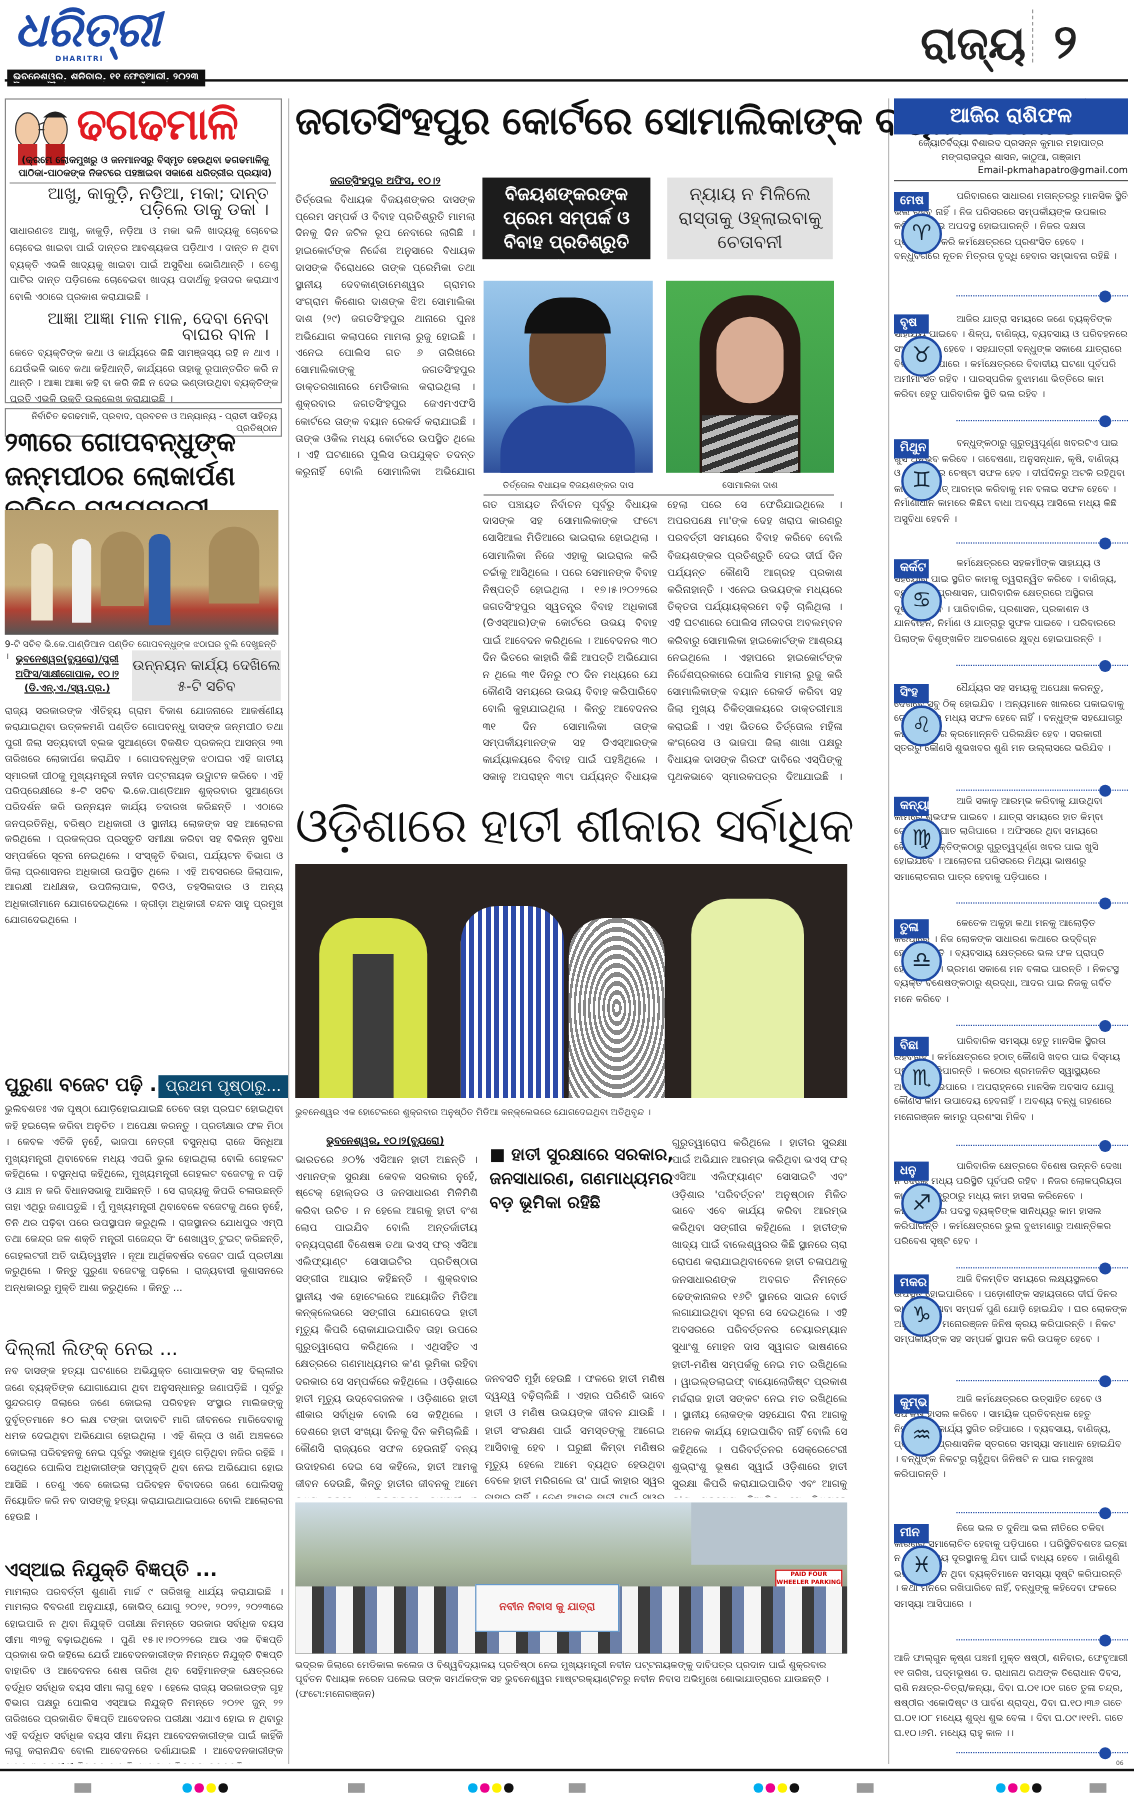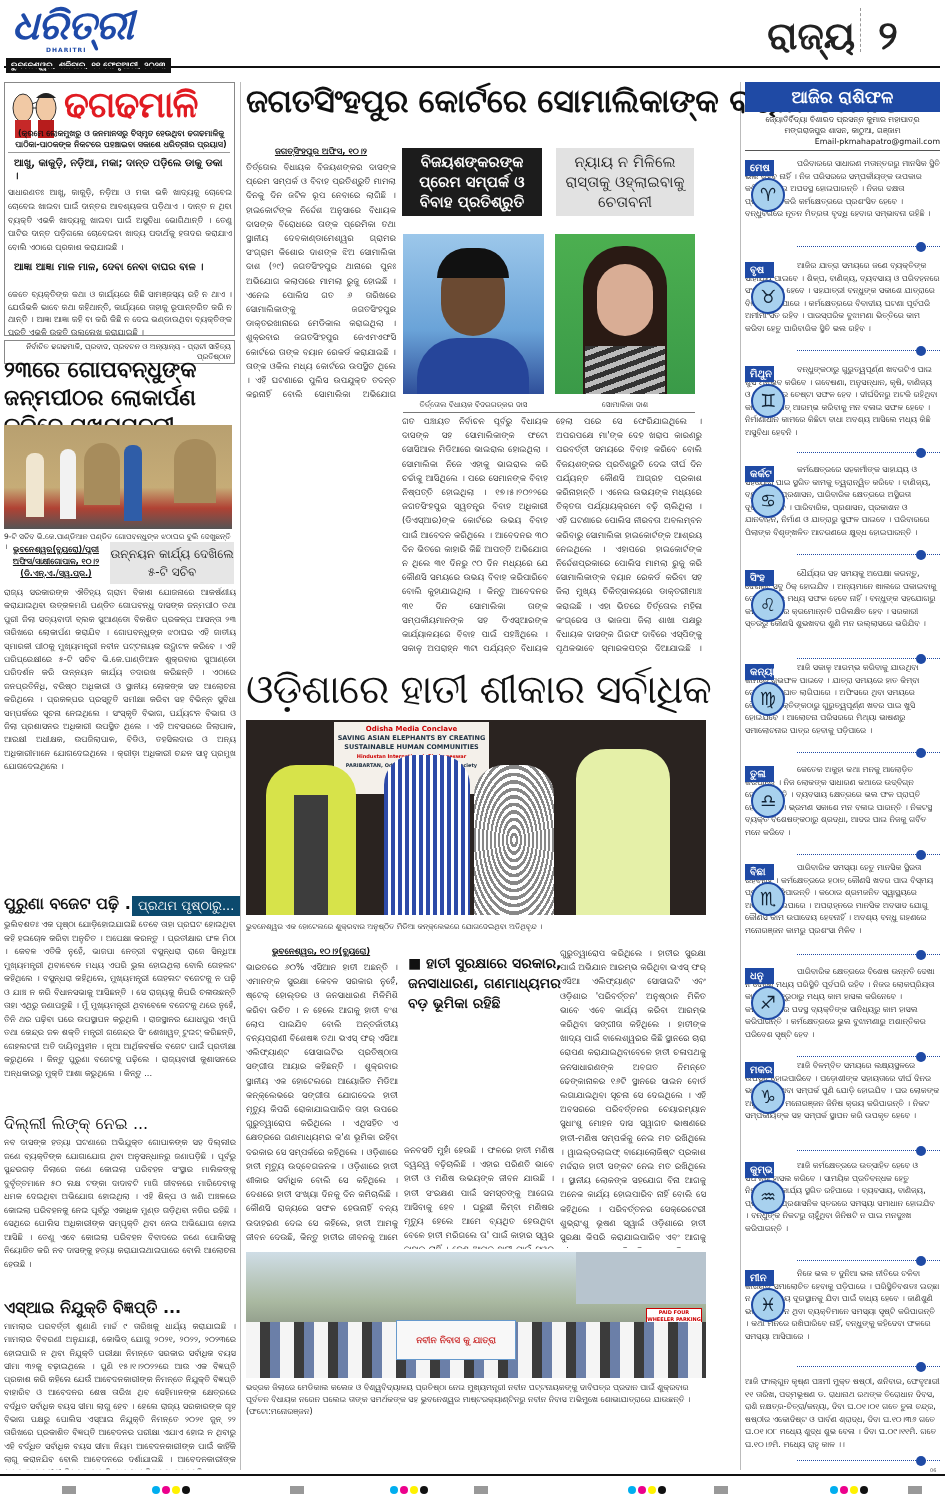--- a/index.html
+++ b/index.html
@@ -13,21 +13,21 @@
 .topline{left:4px;top:66px;width:936px;height:1.5px;background:#111}
 .sec{right:90px;top:14px;font-size:38px;font-weight:bold;font-family:"DejaVu Sans",sans-serif;color:#222}
 .secsep{left:860px;top:8px;width:1px;height:44px;border-left:1px dashed #999}
 .pgno{left:878px;top:12px;font-size:40px;font-weight:bold;color:#222}
 
 .tg-box{left:4px;top:82px;width:231px;height:254px;border:1px solid #888}
 .tg-faces{left:8px;top:86px;width:54px;height:52px}
 .tg-title{left:64px;top:84px;font-size:36px;font-weight:bold;color:#e11b22;font-family:"DejaVu Sans",sans-serif;letter-spacing:-1px}
 .tg-sub{left:10px;top:128px;width:222px;font-size:8px;line-height:11px;text-align:center;font-weight:bold}
 .tg-sep{left:8px;top:152px;width:222px;height:1px;background:#999}
-.c-bold{font-weight:bold;text-align:left;font-size:10px;line-height:13px}
+.c-bold{font-weight:normal;text-align:right;font-size:14px;line-height:13px}
 .credit{left:4px;top:340px;width:231px;border:1px solid #888;font-size:7.5px;padding:1px 3px;text-align:right}
 .hd2{font-weight:bold;font-size:22px;line-height:28px;color:#111}
 .photo{background:#8b7b5e;overflow:hidden}
 .cap{font-size:7.5px;line-height:10px;color:#222}
 .graybox{background:#e6e6e6;text-align:center;font-size:15px;line-height:20px;color:#222;font-weight:normal}
 .blackbar{background:#0c4a6e;color:#fff;font-weight:normal;font-size:13px;padding:2px 6px}
 
 .main-hd{left:246px;top:82px;font-size:32px;font-weight:bold;letter-spacing:-0.5px;white-space:nowrap;color:#111}
 .byline{text-decoration:underline;font-weight:bold;font-size:8.5px;text-align:center}
 .bb-box{left:402px;top:148px;width:140px;height:68px;background:#1c1c1c;color:#fff;font-weight:bold;font-size:15px;line-height:20px;text-align:center;padding-top:4px}
@@ -124,34 +124,28 @@
 <div class="abs pic1">
   <div style="position:absolute;left:38px;top:22px;width:64px;height:80px;border-radius:32px;background:#6b4a32"></div>
   <div style="position:absolute;left:34px;top:14px;width:72px;height:30px;border-radius:36px 36px 0 0;background:#111"></div>
   <div style="position:absolute;left:14px;top:104px;width:112px;height:56px;border-radius:40px 40px 0 0;background:#26459a"></div>
 </div>
 <div class="abs pic2">
   <div style="position:absolute;left:28px;top:12px;width:84px;height:148px;border-radius:40px 40px 0 0;background:#2a1a14"></div>
   <div style="position:absolute;left:42px;top:30px;width:56px;height:72px;border-radius:28px;background:#d9ad95"></div>
   <div style="position:absolute;left:30px;top:112px;width:80px;height:48px;background:repeating-linear-gradient(160deg,#333 0 5px,#bbb 5px 10px)"></div>
 </div>
-<div class="abs cap" style="left:403px;top:400px;width:141px;text-align:center">ତିର୍ତ୍ତୋଲ ବିଧାୟକ ବିଦରଗଡ୍କର ଦାସ</div>
+<div class="abs cap" style="left:403px;top:400px;width:141px;text-align:center">ତିର୍ତ୍ତୋଲ ବିଧାୟକ ବିଜୟଶଙ୍କର ଦାସ</div>
 <div class="abs cap" style="left:555px;top:400px;width:140px;text-align:center">ସୋମାଲିକା ଦାଶ</div>
 <div class="abs hr" style="left:403px;top:412px;width:292px"></div>
 <div class="abs txt" style="left:402px;top:414px;width:146px;height:242px">ଗତ ପଞ୍ଚାୟତ ନିର୍ବାଚନ ପୂର୍ବରୁ ବିଧାୟକ ଦାସଙ୍କ ସହ ସୋମାଲିକାଙ୍କ ଫଟୋ ସୋସିଆଲ ମିଡିଆରେ ଭାଇରାଲ ହୋଇଥିଲା । ସୋମାଲିକା ନିଜେ ଏହାକୁ ଭାଇରାଲ କରି ଚର୍ଚ୍ଚାକୁ ଆସିଥିଲେ । ପରେ ସେମାନଙ୍କ ବିବାହ ନିଷ୍ପତ୍ତି ହୋଇଥିଲା । ୧୭।୫।୨୦୨୨ରେ ଜଗତସିଂହପୁର ସ୍ୱତନ୍ତ୍ର ବିବାହ ଅଧିକାରୀ (ଡିଏସ୍‌ଆର)ଙ୍କ କୋର୍ଟରେ ଉଭୟ ବିବାହ ପାଇଁ ଆବେଦନ କରିଥିଲେ । ଆବେଦନର ୩୦ ଦିନ ଭିତରେ କାହାରି କିଛି ଆପତ୍ତି ଅଭିଯୋଗ ନ ଥିଲେ ୩୧ ଦିନରୁ ୯୦ ଦିନ ମଧ୍ୟରେ ଯେ କୌଣସି ସମୟରେ ଉଭୟ ବିବାହ କରିପାରିବେ ବୋଲି କୁହାଯାଇଥିଲା । କିନ୍ତୁ ଆବେଦନର ୩୧ ଦିନ ସୋମାଲିକା ତାଙ୍କ ସମ୍ପର୍କୀୟମାନଙ୍କ ସହ ଡିଏସ୍‌ଆରଙ୍କ କାର୍ଯ୍ୟାଳୟରେ ବିବାହ ପାଇଁ ପହଞ୍ଚିଥିଲେ । ସକାଳୁ ଅପରାହ୍ନ ୩ଟା ପର୍ଯ୍ୟନ୍ତ ବିଧାୟକ ବିଜୟଶଙ୍କରଙ୍କୁ ଅପେକ୍ଷା କରି ନିରାଶ</div>
 <div class="abs txt" style="left:556px;top:414px;width:146px;height:242px">ହେଲା ପରେ ସେ ଫେରିଯାଇଥିଲେ । ଅପରପକ୍ଷେ ମା'ଙ୍କ ଦେହ ଖରାପ କାରଣରୁ ପରବର୍ତ୍ତୀ ସମୟରେ ବିବାହ କରିବେ ବୋଲି ବିଜୟଶଙ୍କର ପ୍ରତିଶ୍ରୁତି ଦେଇ ଦୀର୍ଘ ଦିନ ପର୍ଯ୍ୟନ୍ତ କୌଣସି ଆଗ୍ରହ ପ୍ରକାଶ କରିନାହାନ୍ତି । ଏନେଇ ଉଭୟଙ୍କ ମଧ୍ୟରେ ତିକ୍ତତା ପର୍ଯ୍ୟାୟକ୍ରମେ ବଢ଼ି ଚାଲିଥିଲା । ଏହି ଘଟଣାରେ ପୋଲିସ ନୀରବତା ଅବଲମ୍ବନ କରିବାରୁ ସୋମାଲିକା ହାଇକୋର୍ଟଙ୍କ ଆଶ୍ରୟ ନେଇଥିଲେ । ଏହାପରେ ହାଇକୋର୍ଟଙ୍କ ନିର୍ଦ୍ଦେଶପ୍ରକାରେ ପୋଲିସ ମାମଲା ରୁଜୁ କରି ସୋମାଲିକାଙ୍କ ବୟାନ ରେକର୍ଡ କରିବା ସହ ଜିଲା ମୁଖ୍ୟ ଚିକିତ୍ସାଳୟରେ ଡାକ୍ତରୀମାଞ୍ଚ କରାଇଛି । ଏହା ଭିତରେ ତିର୍ତ୍ତୋଲ ମହିଳା କଂଗ୍ରେସ ଓ ଭାଜପା ଜିଲା ଶାଖା ପକ୍ଷରୁ ବିଧାୟକ ଦାସଙ୍କ ଗିରଫ ଦାବିରେ ଏସ୍‌ପିଙ୍କୁ ପୃଥକଭାବେ ସ୍ମାରକପତ୍ର ଦିଆଯାଇଛି । ଆଗକୁ ଏହି ଘଟଣାର ଅଧିକ ତଦନ୍ତ ହେବ ବୋଲି ଏସ୍‌ପି ରାହୁଲ ପିଆର୍ ସୂଚନା ଦେଇଛନ୍ତି ।</div>
 
 <div class="abs ele-hd">ଓଡ଼ିଶାରେ ହାତୀ ଶୀକାର ସର୍ବାଧିକ</div>
 <div class="abs ele-pic">
-  <div class="banner">
-    <b>Odisha Media Conclave</b>
-    <span>SAVING ASIAN ELEPHANTS BY CREATING SUSTAINABLE HUMAN COMMUNITIES</span><br>
-    <span style="font-size:5px;color:#c00">Hindustan International, Bhubaneswar</span><br>
-    <span style="font-size:5px">PARIBARTAN, Odisha | Asian Elephants Society</span>
-  </div>
   <div class="person" style="left:20px;width:90px;height:150px;background:#d7e34a"></div>
   <div class="person" style="left:48px;width:34px;height:120px;background:#3d3d3d;border-radius:0"></div>
   <div class="person" style="left:138px;width:86px;height:160px;background:repeating-linear-gradient(90deg,#2d4aa8 0 4px,#fff 4px 7px)"></div>
   <div class="person" style="left:228px;width:80px;height:150px;background:repeating-radial-gradient(#fff 0 2px,#888 2px 4px)"></div>
   <div class="person" style="left:330px;width:94px;height:166px;background:#e5f0a8"></div>
 </div>
 <div class="abs cap" style="left:246px;top:922px;width:460px">ଭୁବନେଶ୍ୱର ଏକ ହୋଟେଲରେ ଶୁକ୍ରବାର ଅନୁଷ୍ଠିତ ମିଡିଆ କନ୍‌କ୍ଲେଭରେ ଯୋଗଦେଇଥିବା ଅତିଥିବୃନ୍ଦ ।</div>
 <div class="abs byline" style="left:246px;top:946px;width:150px">ଭୁବନେଶ୍ୱର, ୧୦।୨(ବ୍ୟୁରୋ)</div>
 <div class="abs txt" style="left:246px;top:960px;width:152px;height:288px">ଭାରତରେ ୬୦% ଏସିଆନ ହାତୀ ଅଛନ୍ତି । ଏମାନଙ୍କ ସୁରକ୍ଷା କେବଳ ସରକାର ନୁହେଁ, ଷ୍ଟେକ୍ ହୋଲ୍ଡର ଓ ଜନସାଧାରଣ ମିଳିମିଶି କରିବା ଉଚିତ । ନ ହେଲେ ଆଗକୁ ହାତୀ ବଂଶ ଲୋପ ପାଇଯିବ ବୋଲି ଅନ୍ତର୍ଜାତୀୟ ବନ୍ୟପ୍ରାଣୀ ବିଶେଷଜ୍ଞ ତଥା ଭଏସ୍ ଫର୍ ଏସିଆ ଏଲିଫ୍ୟାଣ୍ଟ ସୋସାଇଟିର ପ୍ରତିଷ୍ଠାତା ସଙ୍ଗୀତା ଆୟାର କହିଛନ୍ତି । ଶୁକ୍ରବାର ସ୍ଥାନୀୟ ଏକ ହୋଟେଲରେ ଆୟୋଜିତ ମିଡିଆ କନ୍‌କ୍ଲେଭରେ ସଙ୍ଗୀତା ଯୋଗଦେଇ ହାତୀ ମୃତ୍ୟୁ କିପରି ରୋକାଯାଇପାରିବ ତାହା ଉପରେ ଗୁରୁତ୍ୱାରୋପ କରିଥିଲେ । ଏଥିସହିତ ଏ କ୍ଷେତ୍ରରେ ଗଣମାଧ୍ୟମର କ'ଣ ଭୂମିକା ରହିବା ଦରକାର ସେ ସମ୍ପର୍କରେ କହିଥିଲେ । ଓଡ଼ିଶାରେ ହାତୀ ମୃତ୍ୟୁ ଉଦ୍‌ବେଗଜନକ । ଓଡ଼ିଶାରେ ହାତୀ ଶୀକାର ସର୍ବାଧିକ ବୋଲି ସେ କହିଥିଲେ । ଦେଶରେ ହାତୀ ସଂଖ୍ୟା ଦିନକୁ ଦିନ କମିଚାଲିଛି । କୌଣସି ରାଜ୍ୟରେ ସଫଳ ହେଉନାହିଁ ବନ୍ୟ ଉଦାହରଣ ଦେଇ ସେ କହିଲେ, ହାତୀ ଆମକୁ ଜୀବନ ଦେଉଛି, କିନ୍ତୁ ହାତୀର ଜୀବନକୁ ଆମେ ନଷ୍ଟ କରୁଛେ । ଜଙ୍ଗଲରେ ବାସସ୍ଥଳୀ ଓ ଖାଦ୍ୟପେୟର ଅଭାବ ଯୋଗୁ ଆଜି ହାତୀ</div>
 <div class="abs bullets">

